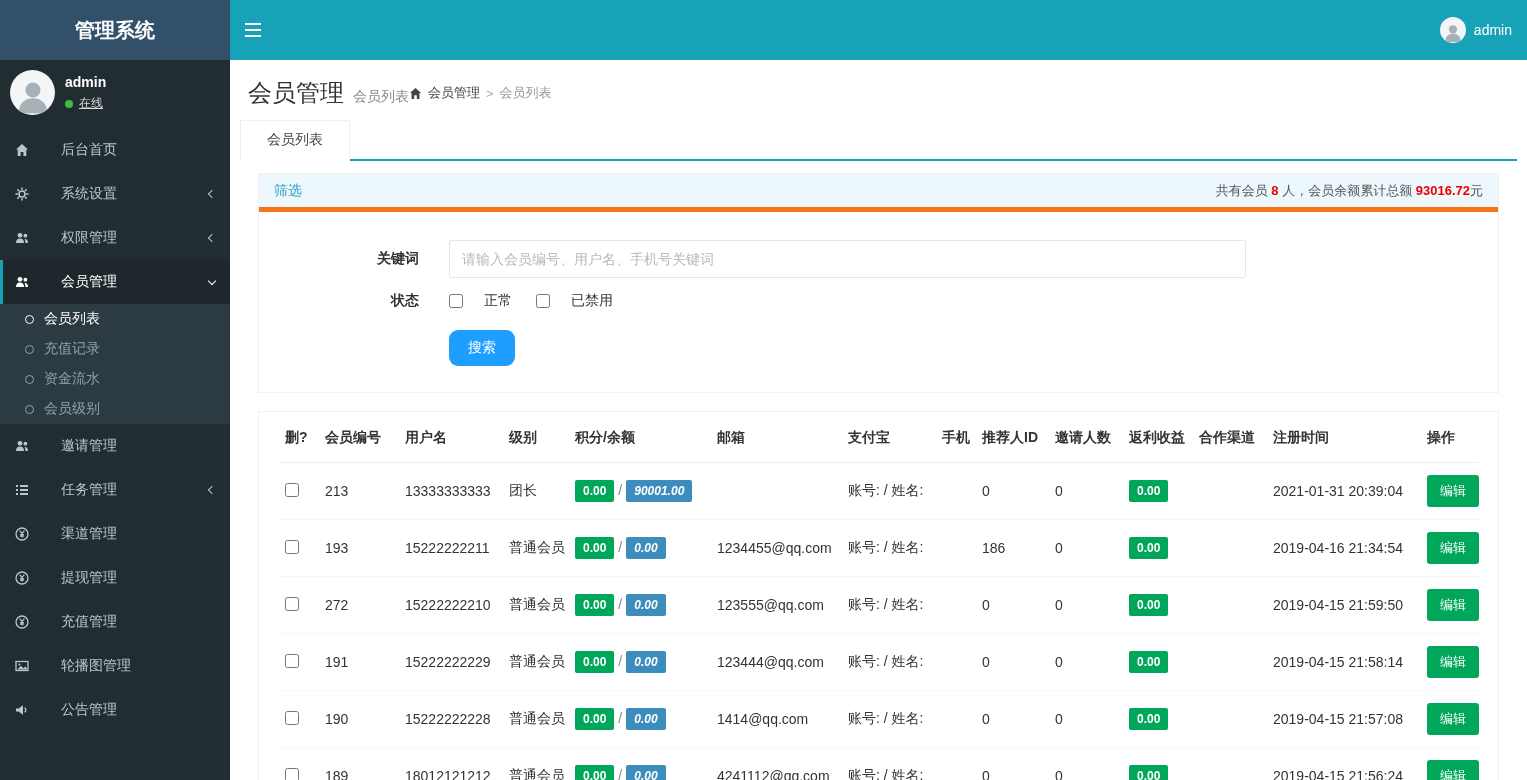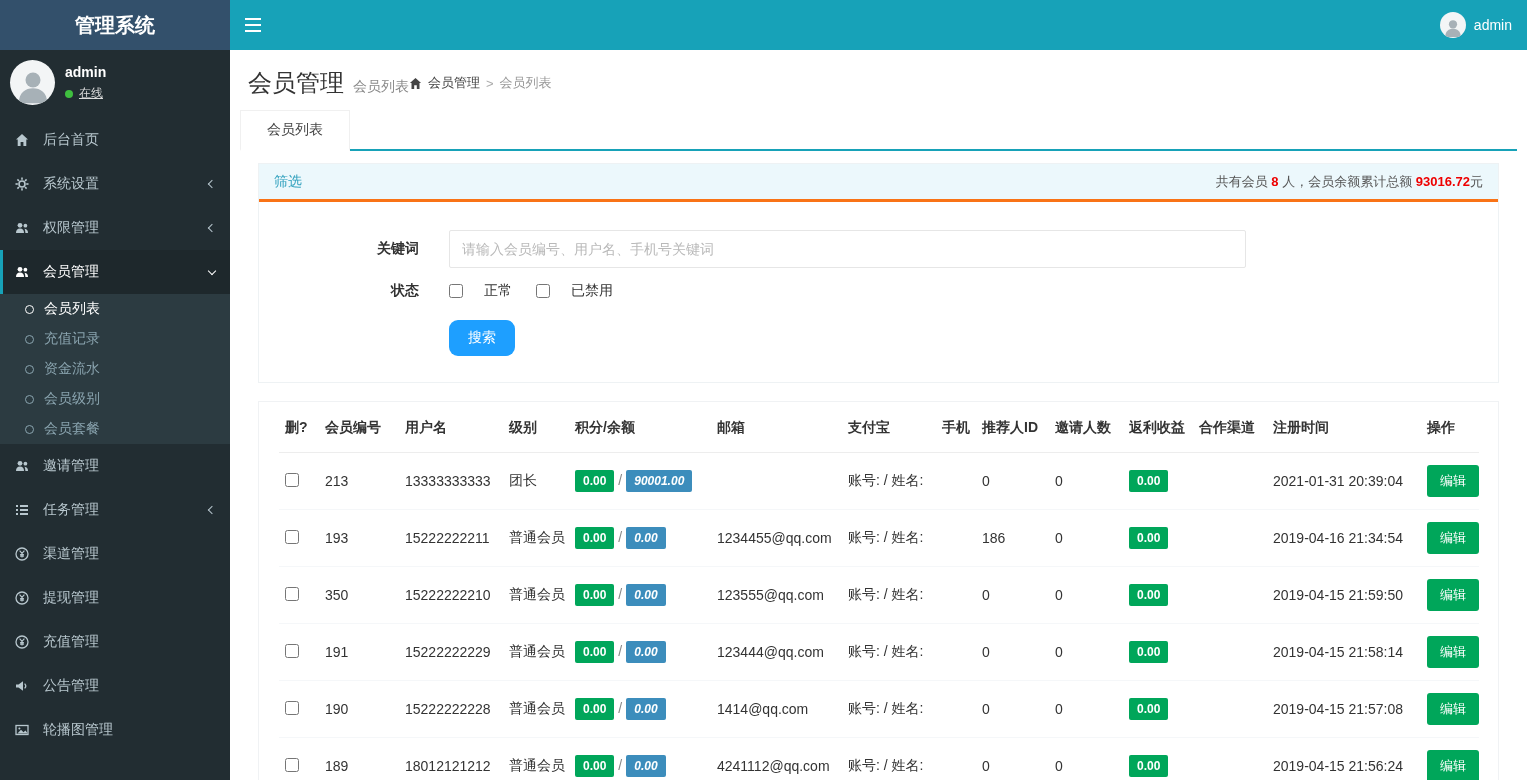--- a/index.html
+++ b/index.html
@@ -1,20 +1,20 @@
 <!DOCTYPE html>
 <html><head>
 <meta charset="utf-8">
 <style>
   * { box-sizing: border-box; margin: 0; padding: 0; }
   html,body { width:1527px; height:780px; overflow:hidden; }
   body { font-family:"Liberation Sans","DejaVu Sans",sans-serif; background:#fff; color:#333; }
 
   
-  .topbar { display:flex; height:50px; width:100%; }
+  .topbar { display:flex; height:60px; width:100%; }
   .logo { width:230px; background:#33506b; color:#fff; font-size:20px; font-weight:700;
           display:flex; align-items:center; justify-content:center; flex-shrink:0; }
   .navbar { flex:1; background:#17a2b8; display:flex; align-items:center; }
   .hamburger { width:46px; height:50px; display:flex; flex-direction:column; align-items:center;
                justify-content:center; cursor:pointer; }
   .hamburger span { display:block; width:16px; height:2px; background:#fff; margin:2px 0; }
   .nav-right { margin-left:auto; display:flex; align-items:center; gap:8px; padding:0 15px; color:#fff; font-size:14px; cursor:pointer; }
   .avatar-sm { width:26px; height:26px; border-radius:50%; background:#f3f5f6; overflow:hidden; display:flex; align-items:flex-end; justify-content:center; }
 
   
@@ -24,21 +24,21 @@
 
   
   .user-panel { height:68px; display:flex; gap:10px; padding:10px; align-items:flex-start; }
   .avatar-lg { width:45px; height:45px; border-radius:50%; background:#f3f5f6; overflow:hidden; display:flex; align-items:flex-end; justify-content:center; flex-shrink:0; }
   .user-name { color:#fff; font-size:14px; font-weight:700; margin-top:4px; }
   .user-status { color:#ddd; font-size:12px; margin-top:5px; display:flex; align-items:center; gap:6px;text-decoration:underline; }
   .dot-online { width:8px; height:8px; border-radius:50%; background:#3fbf3f; display:inline-block; }
   .side-section { background:#1a2226; color:#4b646f; font-size:12px; padding:7px 15px; height:28px; }
 
   .menu-item { height:44px; display:flex; align-items:center; padding:0 15px 0 12px; color:#b8c7ce;
-               font-size:14px; cursor:pointer; border-left:3px solid transparent; }
+               font-size:14px; cursor:pointer; border-left:3px solid transparent;gap:18px; }
   .menu-item.active { background:#1e282c; color:#fff; border-left-color:#17a2b8; }
   .mi-icon { width:20px; margin-right:8px; display:flex; align-items:center; color:inherit; flex-shrink:0; }
   .mi-icon svg { width:14px; height:14px; fill:currentColor; }
   .chev { display:inline-block; width:6px; height:6px; border:solid currentColor; border-width:0 0 1.5px 1.5px; margin-left:auto; }
   .chev-left { transform:rotate(45deg); }
   .chev-down { transform:rotate(-45deg); margin-top:-3px; }
 
   .submenu { background:#2c3b41; }
   .submenu-item { height:30px; display:flex; align-items:center; padding-left:25px; color:#8aa4af; font-size:14px; cursor:pointer; }
   .submenu-item.active { color:#fff; }
@@ -55,21 +55,21 @@
 
   
   .tabs { margin:0 10px; border-bottom:2px solid #17a2b8; display:flex; height:41px; align-items:flex-end; }
   .tab { background:#fff; border:1px solid #f0f0f0; border-bottom:none; padding:10px 26px; font-size:14px;
          color:#444; cursor:pointer; margin-bottom:-2px; }
   .tab.active { border-bottom:2px solid #fff; }
   .tab-content { background:#fff; margin:0 10px; padding:12px 18px 30px; }
 
   
   .panel { border:1px solid #eef2f4; background:#fff; }
-  .panel-head { background:#ecf8fc; border-bottom:3px solid #f97316; padding:0 15px; height:38px;
+  .panel-head { background:#ecf8fc; border-bottom:5px solid #f97316; padding:0 15px; height:38px;
                 display:flex; align-items:center; justify-content:space-between; }
   .panel-head-title { color:#2fa0bd; font-size:14px; cursor:pointer; }
   .summary { font-size:13px; color:#555; }
   .red { color:#ee0000; font-weight:700; }
   .panel-body { padding:14px 0 26px; }
   .form-row { display:flex; align-items:center; margin-top:14px; }
   .form-label { width:190px; text-align:right; padding-right:30px; font-size:14px; font-weight:700; color:#333; flex-shrink:0; }
   .text-input { width:797px; height:38px; border:1px solid #e6e6e6; border-radius:2px; padding:0 12px;
                 font-size:14px; color:#333; outline:none; font-family:inherit; }
   .text-input::placeholder { color:#b9b9b9; }
@@ -195,24 +195,20 @@
           <span>充值记录</span>
       </div>
       <div class="submenu-item">
         <span class="o-icon"></span>
           <span>资金流水</span>
       </div>
       <div class="submenu-item">
         <span class="o-icon"></span>
           <span>会员级别</span>
       </div>
-      <div class="submenu-item">
-        <span class="o-icon"></span>
-          <span>会员套餐</span>
-      </div>
     </div>
 
     <div class="menu-item">
       <span class="mi-icon">
           <svg viewBox="0 0 14 14">
             <circle cx="5" cy="4.3" r="2.4"></circle>
             <path d="M1 12 q0-4.6 4-4.6 q4 0 4 4.6 Z"></path>
             <circle cx="10.4" cy="4.7" r="1.9"></circle>
             <path d="M9.6 7.8 q3.4.4 3.4 4.2 h-2.6 q-.2-2.8-.8-4.2 Z"></path>
           </svg>
@@ -256,35 +252,35 @@
           <svg viewBox="0 0 14 14">
             <circle cx="7" cy="7" r="6" fill="none" stroke="currentColor" stroke-width="1.3"></circle>
             <path d="M4.6 3.6 L7 6.4 L9.4 3.6 M7 6.4 V10.4 M5.1 7.6 H8.9 M5.1 9.1 H8.9" fill="none" stroke="currentColor" stroke-width="1.1"></path>
           </svg>
         </span>
       <span>充值管理</span>
     </div>
     <div class="menu-item">
       <span class="mi-icon">
           <svg viewBox="0 0 14 14">
-            <path d="M1 5.5 h2.5 L8 2.3 v9.4 L3.5 8.5 H1 Z"></path>
-            <path d="M9.6 4.6 q2.4 2.4 0 4.8" fill="none" stroke="currentColor" stroke-width="1.3"></path>
-          </svg>
-        </span>
-      <span>公告管理</span>
-    </div>
-    <div class="menu-item">
-      <span class="mi-icon">
-          <svg viewBox="0 0 14 14">
             <rect x="1" y="2.5" width="12" height="9" fill="none" stroke="currentColor" stroke-width="1.3"></rect>
             <circle cx="4.4" cy="5.4" r="1"></circle>
             <path d="M2.4 10.4 L6 6.8 l2.5 2.5 L10.4 7.4 l1.8 2.3 v.7 Z"></path>
           </svg>
         </span>
       <span>轮播图管理</span>
+    </div>
+    <div class="menu-item">
+      <span class="mi-icon">
+          <svg viewBox="0 0 14 14">
+            <path d="M1 5.5 h2.5 L8 2.3 v9.4 L3.5 8.5 H1 Z"></path>
+            <path d="M9.6 4.6 q2.4 2.4 0 4.8" fill="none" stroke="currentColor" stroke-width="1.3"></path>
+          </svg>
+        </span>
+      <span>公告管理</span>
     </div>
   </div>
 
   <div class="content">
 
     <div class="content-header">
       <div>
         <span class="page-title">会员管理</span><span class="page-subtitle">会员列表</span>
       </div>
       <div class="breadcrumb">
@@ -396,21 +392,21 @@
               <td></td>
               <td>186</td>
               <td>0</td>
               <td><span class="badge bg-green">0.00</span></td>
               <td></td>
               <td>2019-04-16 21:34:54</td>
               <td><button class="btn-edit">编辑</button></td>
             </tr>
             <tr>
               <td><input type="checkbox" style=""></td>
-              <td>350</td>
+              <td>272</td>
               <td>15222222210</td>
               <td>普通会员</td>
               <td><span class="badge bg-green">0.00</span><span class="sep">/</span><span class="badge bg-blue">0.00</span></td>
               <td>123555@qq.com</td>
               <td>账号: / 姓名:</td>
               <td></td>
               <td>0</td>
               <td>0</td>
               <td><span class="badge bg-green">0.00</span></td>
               <td></td>

